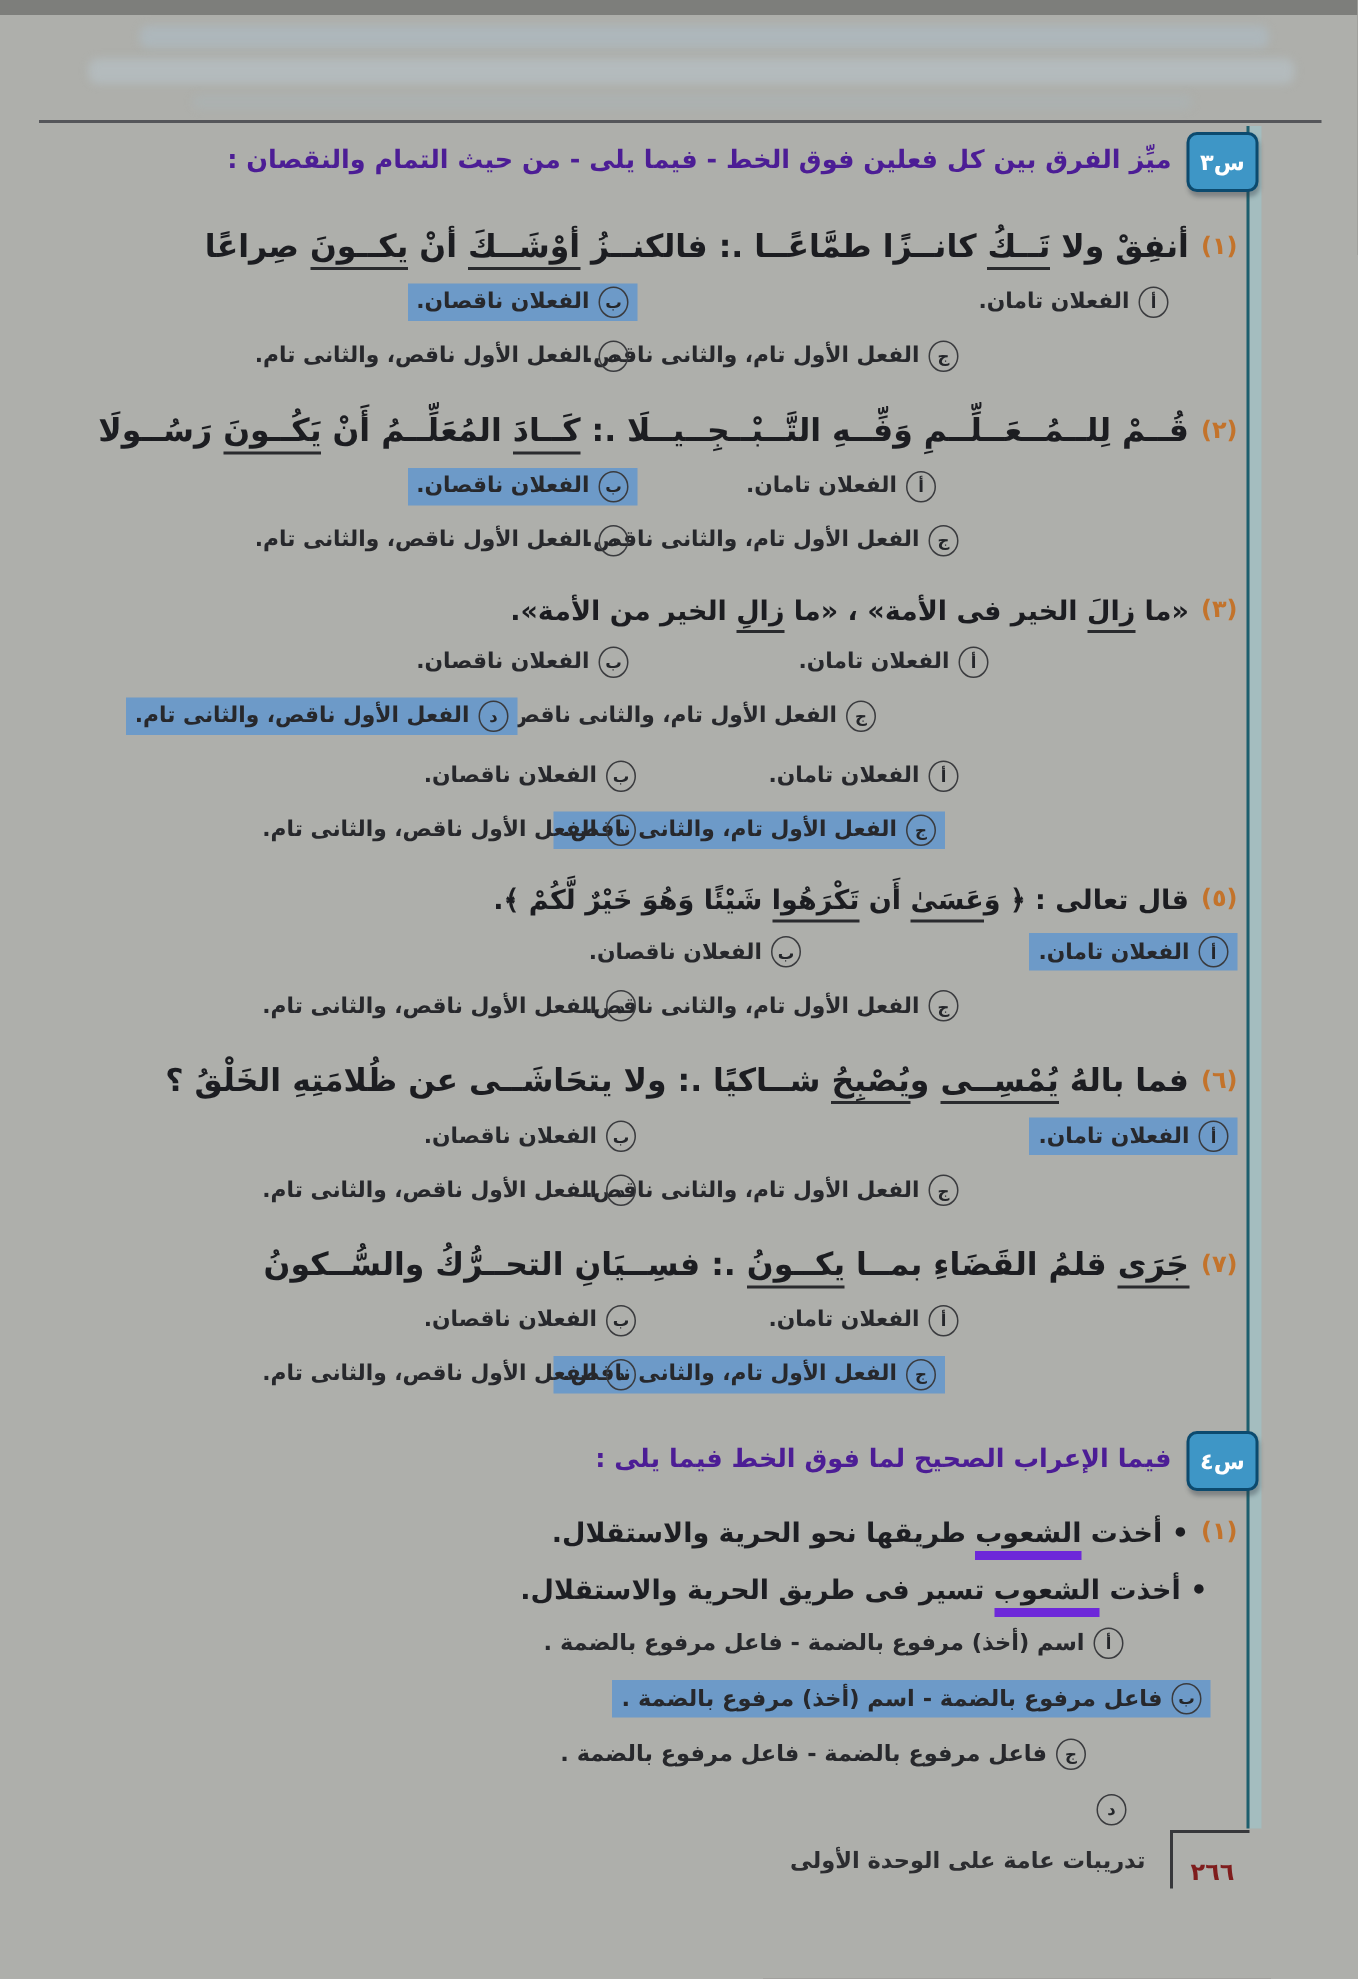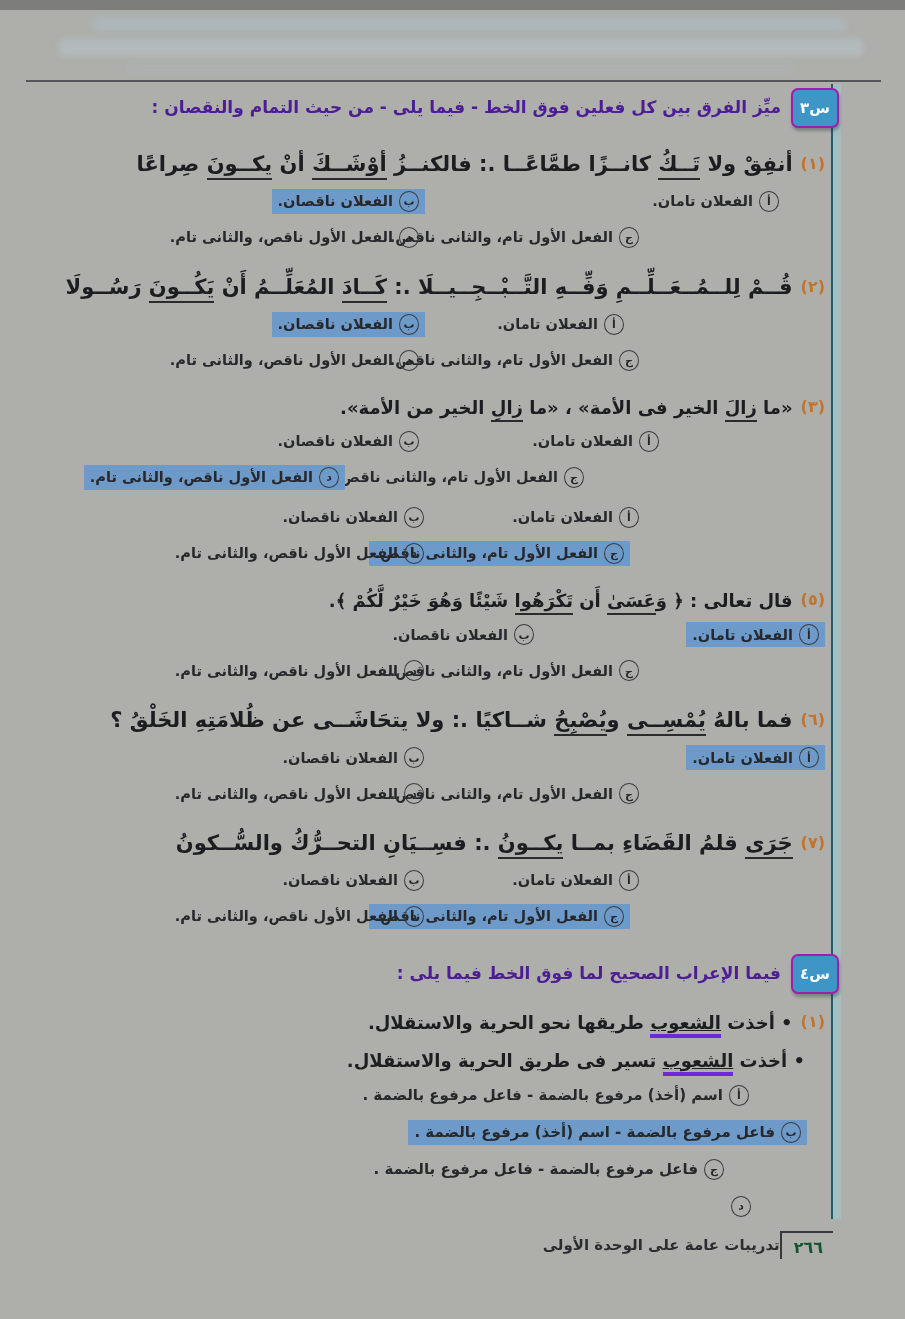--- a/index.html
+++ b/index.html
@@ -12,46 +12,46 @@
   .g1{top:4px;right:4%;width:88%;height:15px;background:rgba(173,190,201,.55);}
   .g2{top:26px;right:2%;width:94%;height:17px;background:rgba(186,200,208,.5);}
   .g3{top:50px;right:10%;width:78%;height:10px;background:rgba(170,182,190,.35);}
   .divider{position:absolute;top:80px;left:26px;right:24px;height:2px;background:#55565a;}
   
   .vband{position:absolute;top:84px;bottom:100px;right:64px;width:8px;background:rgba(157,198,205,.6);}
   .vline{position:absolute;top:84px;bottom:100px;right:72px;width:2.5px;background:#1d5f6e;}
   .content{position:absolute;top:86px;right:80px;left:28px;}
   
   .sec-head{position:relative;min-height:42px;padding:8px 44px 0 0;margin-bottom:2px;}
-  .badge{position:absolute;right:-14px;top:2px;width:44px;height:36px;background:#3e96c6;border:2px solid #a21caf;border-radius:7px;color:#fff;
+  .badge{position:absolute;right:-14px;top:2px;width:44px;height:36px;background:#3e96c6;border:2px solid #0c4a6e;border-radius:7px;color:#fff;
     display:flex;align-items:center;justify-content:center;font-size:15px;font-weight:bold;box-shadow:1px 3px 3px rgba(40,50,60,.35);z-index:2;}
   .sec-title{font-size:17px;font-weight:bold;color:#4c1d95;line-height:1.6;}
   
   .q{margin-bottom:4px;}
   .q-stem{white-space:nowrap;line-height:1.95;margin:8px 0 2px 0;font-weight:bold;font-size:21px;color:#1c1d21;}
   .q-stem.small{font-size:18px;}
   .qnum{color:#c3732b;font-weight:bold;font-size:16px;margin-left:8px;vertical-align:2px;}
   .stext .u{border-bottom:2.2px solid #2a2b2e;padding-bottom:2px;}
   .orow{position:relative;height:36px;}
   .opt{position:absolute;top:2px;display:flex;align-items:center;gap:6px;padding:2px 6px;white-space:nowrap;}
   .opt.hl{background:#6d9ac8;}
   .circ{flex:0 0 auto;width:18px;height:18px;border:1.4px solid #3a3b3e;border-radius:50%;display:flex;align-items:center;justify-content:center;
     font-size:11px;font-weight:bold;line-height:1;padding-top:1px;}
   .olbl{font-size:14.5px;font-weight:bold;color:#27282c;}
   
   .bullet-line{white-space:nowrap;font-size:18px;font-weight:bold;line-height:2.1;color:#1d1e22;}
-  .bullet-line .stext .u{border-bottom:4px solid #6d28d9;padding-bottom:1px;text-decoration:underline;}
+  .bullet-line .stext .u{border-bottom:6px solid #6d28d9;padding-bottom:1px;}
   .b-indent{margin-right:20px;}
   .s4row{position:relative;height:37px;}
   .s4row .opt{top:3px;}
   .s4row .olbl{font-size:15px;}
   
   .footer{position:absolute;bottom:60px;right:72px;display:flex;align-items:center;direction:rtl;}
-  .pnum{border-top:2.5px solid #37383b;border-left:2px solid #37383b;padding:5px 10px 2px 12px;font-size:16px;font-weight:bold;color:#14532d;}
-  .ptitle{font-size:15px;font-weight:bold;color:#2c2d30;padding-right:0;}
+  .pnum{border-top:2.5px solid #37383b;border-left:2px solid #37383b;padding:16px 10px 2px 12px;font-size:16px;font-weight:bold;color:#7f1d1d;}
+  .ptitle{font-size:15px;font-weight:bold;color:#2c2d30;padding-right:16px;}
 </style>
 </head>
 <body>
 
 <div class="page">
   <div class="topbar"></div>
   <div class="ghost">
     <div class="g g1"></div>
     <div class="g g2"></div>
     <div class="g g3"></div>

